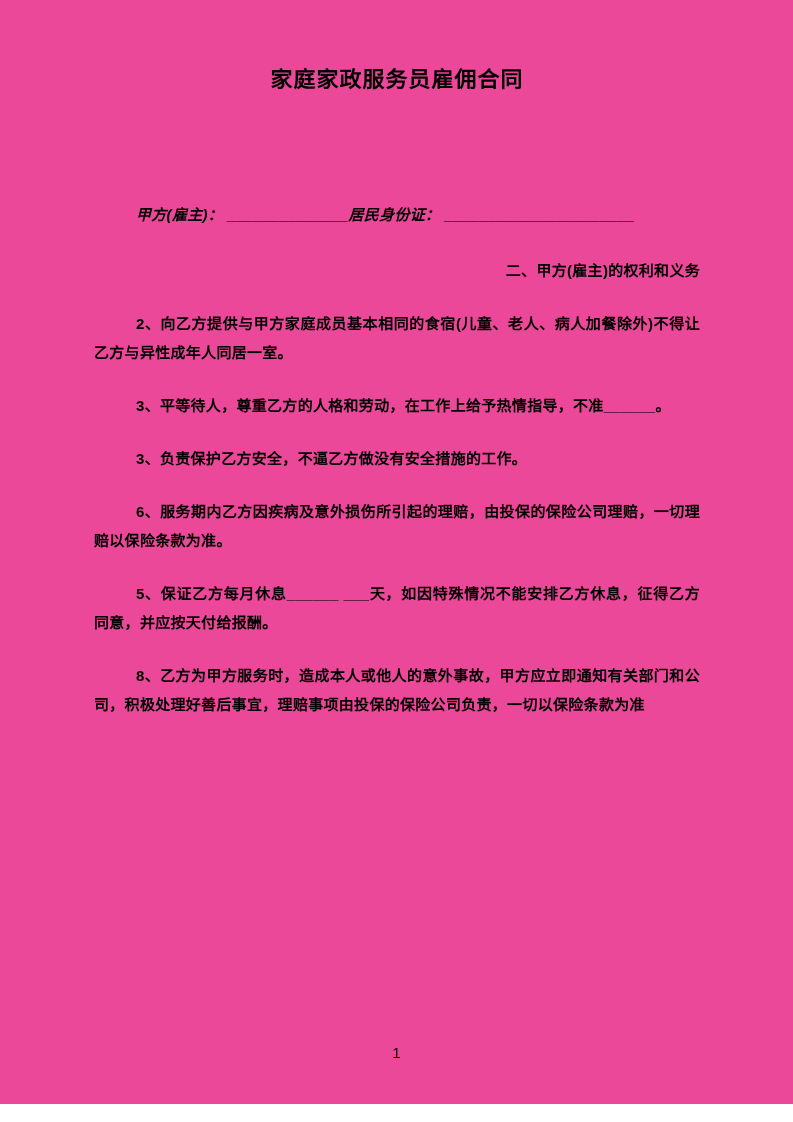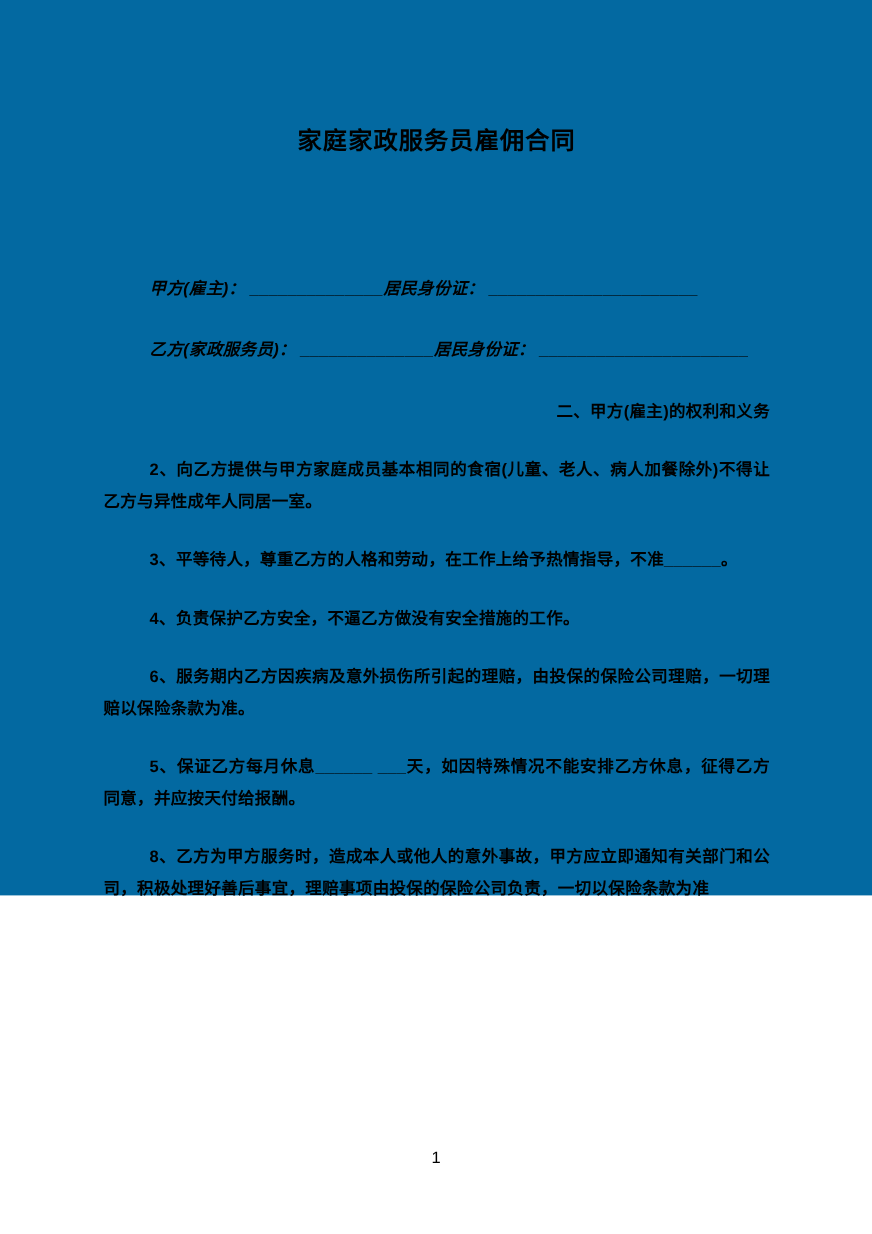--- a/index.html
+++ b/index.html
@@ -11,24 +11,24 @@
     width: 793px;
     height: 1122px;
     position: relative;
     overflow: hidden;
     color: #000000;
     font-family: "Liberation Sans", sans-serif;
   }
   .page {
     position: relative;
     width: 793px;
-    height: 814px;
+    height: 1104px;
     box-sizing: border-box;
-    padding: 112px 93px 0 94px;
-    background: #0369a1;
+    padding: 64px 93px 0 94px;
+    background: #ec4899;
   }
   .doc-title {
     font-size: 22px;
     font-weight: 700;
     letter-spacing: 1px;
     text-align: center;
     line-height: 32px;
     margin: 0 0 104px 0;
   }
   .para {
@@ -62,30 +62,29 @@
 </style>
 </head>
 <body>
 
 <div class="page">
 
   <h1 class="doc-title">家庭家政服务员雇佣合同</h1>
 
   <p class="para party-line">甲方(雇主)： ______________居民身份证： ______________________</p>
 
-  <p class="para party-line">乙方(家政服务员)： ______________居民身份证： ______________________</p>
 
 
   <p class="para section-heading">二、甲方(雇主)的权利和义务</p>
 
   <p class="para">2、向乙方提供与甲方家庭成员基本相同的食宿(儿童、老人、病人加餐除外)不得让乙方与异性成年人同居一室。</p>
 
   <p class="para">3、平等待人，尊重乙方的人格和劳动，在工作上给予热情指导，不准______。</p>
 
-  <p class="para">4、负责保护乙方安全，不逼乙方做没有安全措施的工作。</p>
+  <p class="para">3、负责保护乙方安全，不逼乙方做没有安全措施的工作。</p>
 
 
   <p class="para">6、服务期内乙方因疾病及意外损伤所引起的理赔，由投保的保险公司理赔，一切理赔以保险条款为准。</p>
 
   <p class="para">5、保证乙方每月休息______ ___天，如因特殊情况不能安排乙方休息，征得乙方同意，并应按天付给报酬。</p>
 
   <p class="para">8、乙方为甲方服务时，造成本人或他人的意外事故，甲方应立即通知有关部门和公司，积极处理好善后事宜，理赔事项由投保的保险公司负责，一切以保险条款为准</p>
 
   <div class="page-footer">1</div>
 

